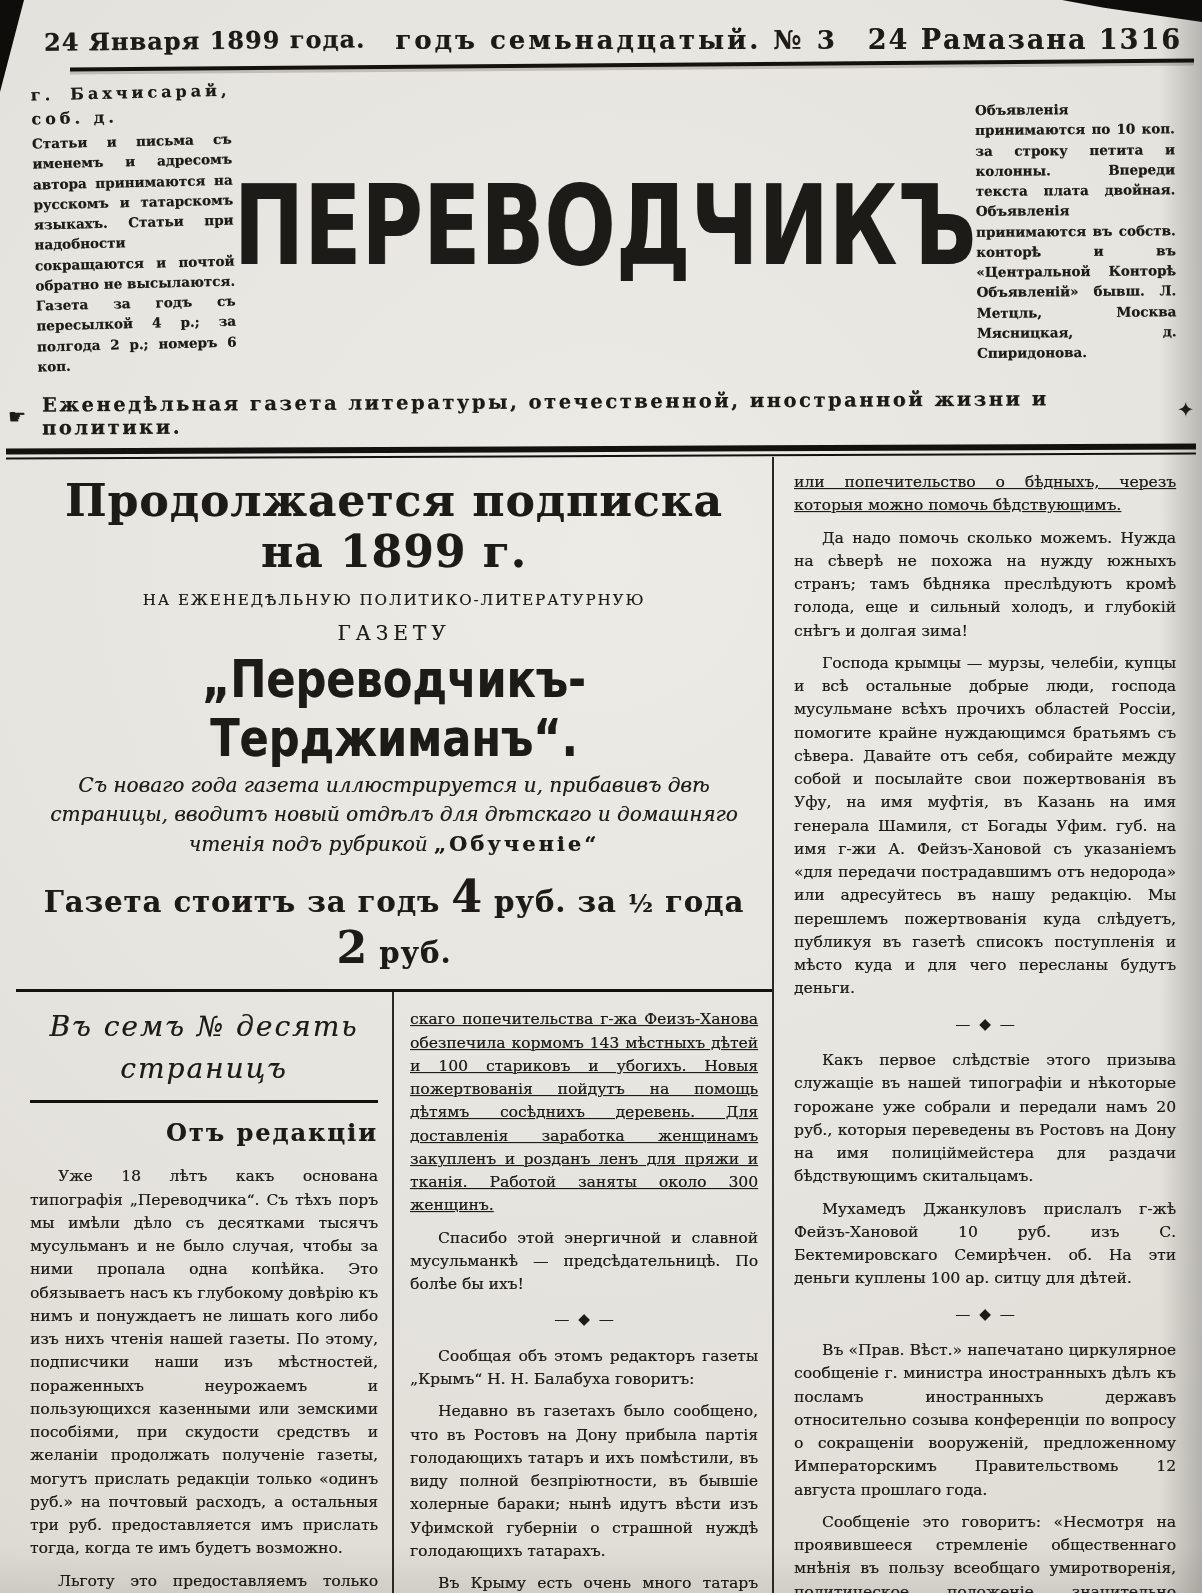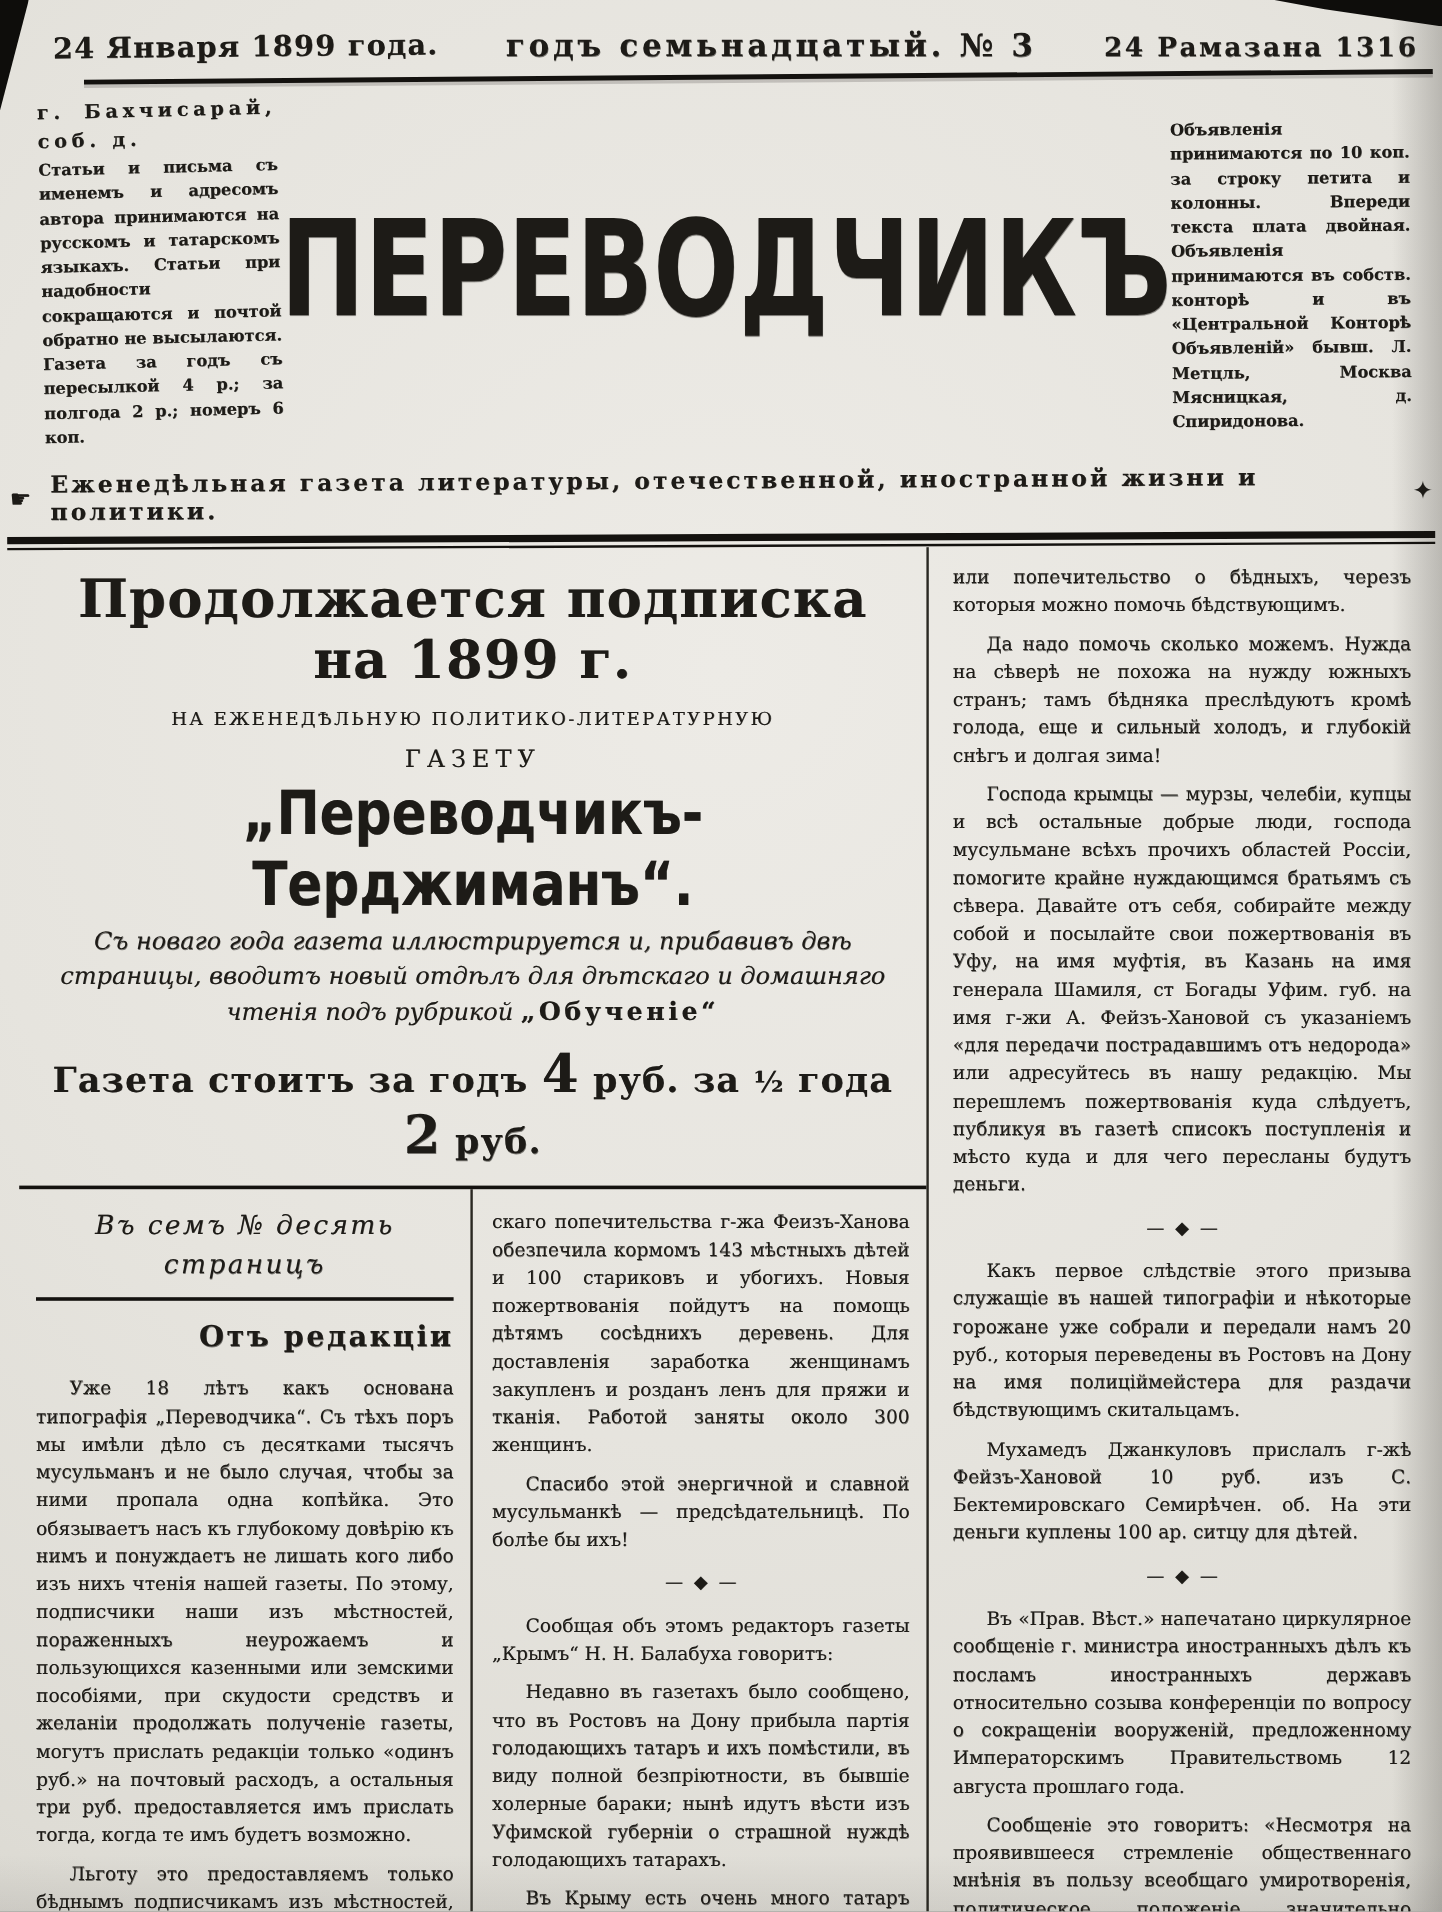--- a/index.html
+++ b/index.html
@@ -14,21 +14,21 @@
     text-shadow: 0.35px 0.25px 0.5px rgba(29,27,23,.55);
   }
   .corner { position:absolute; background:#0e0d0b; z-index:5; }
   .corner.tl { top:0; left:0; width:24px; height:92px; clip-path:polygon(0 0,100% 0,0 100%); }
   .corner.tr { top:0; right:0; width:140px; height:22px; clip-path:polygon(0 0,100% 0,100% 100%,30% 35%); }
 
   .dateline { display:flex; justify-content:space-between; align-items:baseline;
     padding:24px 20px 8px 44px; font-weight:bold; }
   .dl-left { font-size:24px; letter-spacing:1px; transform:rotate(-0.6deg); }
   .dl-center { font-size:26px; letter-spacing:3px; }
-  .dl-right { font-size:22px; letter-spacing:2px; }
+  .dl-right { font-size:27px; letter-spacing:2px; }
   .rule-top { height:4px; background:#14120f; margin:0 8px 0 70px; transform:rotate(-0.45deg);
     box-shadow:0 3px 0 rgba(20,18,15,.18); }
 
   .masthead-row { display:flex; padding:14px 26px 0 34px; }
   .notice { width:292px; font-size:13.5px; line-height:1.5; font-weight:bold; text-align:justify; }
   .notice-head { display:block; font-size:16px; letter-spacing:4px; margin-bottom:2px; }
   .notice.nl { transform:rotate(-1.4deg); }
   .notice.nr { transform:rotate(-0.5deg); margin-top:18px; }
   .masthead { flex:1; text-align:center; margin:0; align-self:center; line-height:1; }
   .masthead > span { display:inline-block; font-family:"DejaVu Sans", sans-serif; font-weight:bold;
@@ -51,26 +51,26 @@
     font-size:43px; transform:scaleY(1.18); }
   .s5 { font-style:italic; font-size:20px; line-height:1.45; margin-top:12px; }
   .rubric { font-weight:bold; letter-spacing:3px; font-style:normal; font-size:21px; }
   .s6 { font-size:29px; font-weight:bold; margin-top:12px; letter-spacing:1px; }
   .s6 .big { font-size:44px; }
   .s6 .frac { font-size:24px; }
 
   .two-cols { display:flex; }
   .col { font-size:15.5px; line-height:1.5; text-align:justify; }
   .col p { margin:0 0 9px; text-indent:28px; }
-  .col p.cont { text-indent:0; }
+  .col p.cont { text-indent:0;text-decoration:underline; }
   .col1 { width:50%; border-right:2px solid #2a2822; padding:10px 14px 0 14px; box-sizing:border-box; }
   .col2 { width:50%; padding:16px 14px 0 16px; box-sizing:border-box; }
   .col3 { flex:1; padding:14px 16px 0 20px; }
 
-  .kicker { font-style:italic; font-size:22px; text-align:center; letter-spacing:2px;
+  .kicker { font-style:italic; font-size:28px; text-align:center; letter-spacing:2px;
     padding:4px 0 10px; border-bottom:3px solid #14120f; margin-bottom:12px; }
   .h-red { text-align:right; font-size:24px; font-weight:bold; margin:4px 0 14px; letter-spacing:2px; }
   .divider { text-align:center; font-size:15px; letter-spacing:9px; text-indent:9px; margin:12px 0 14px; }
 </style>
 </head>
 <body>
 
 <div class="page">
   <div class="corner tl"></div>
   <div class="corner tr"></div>

